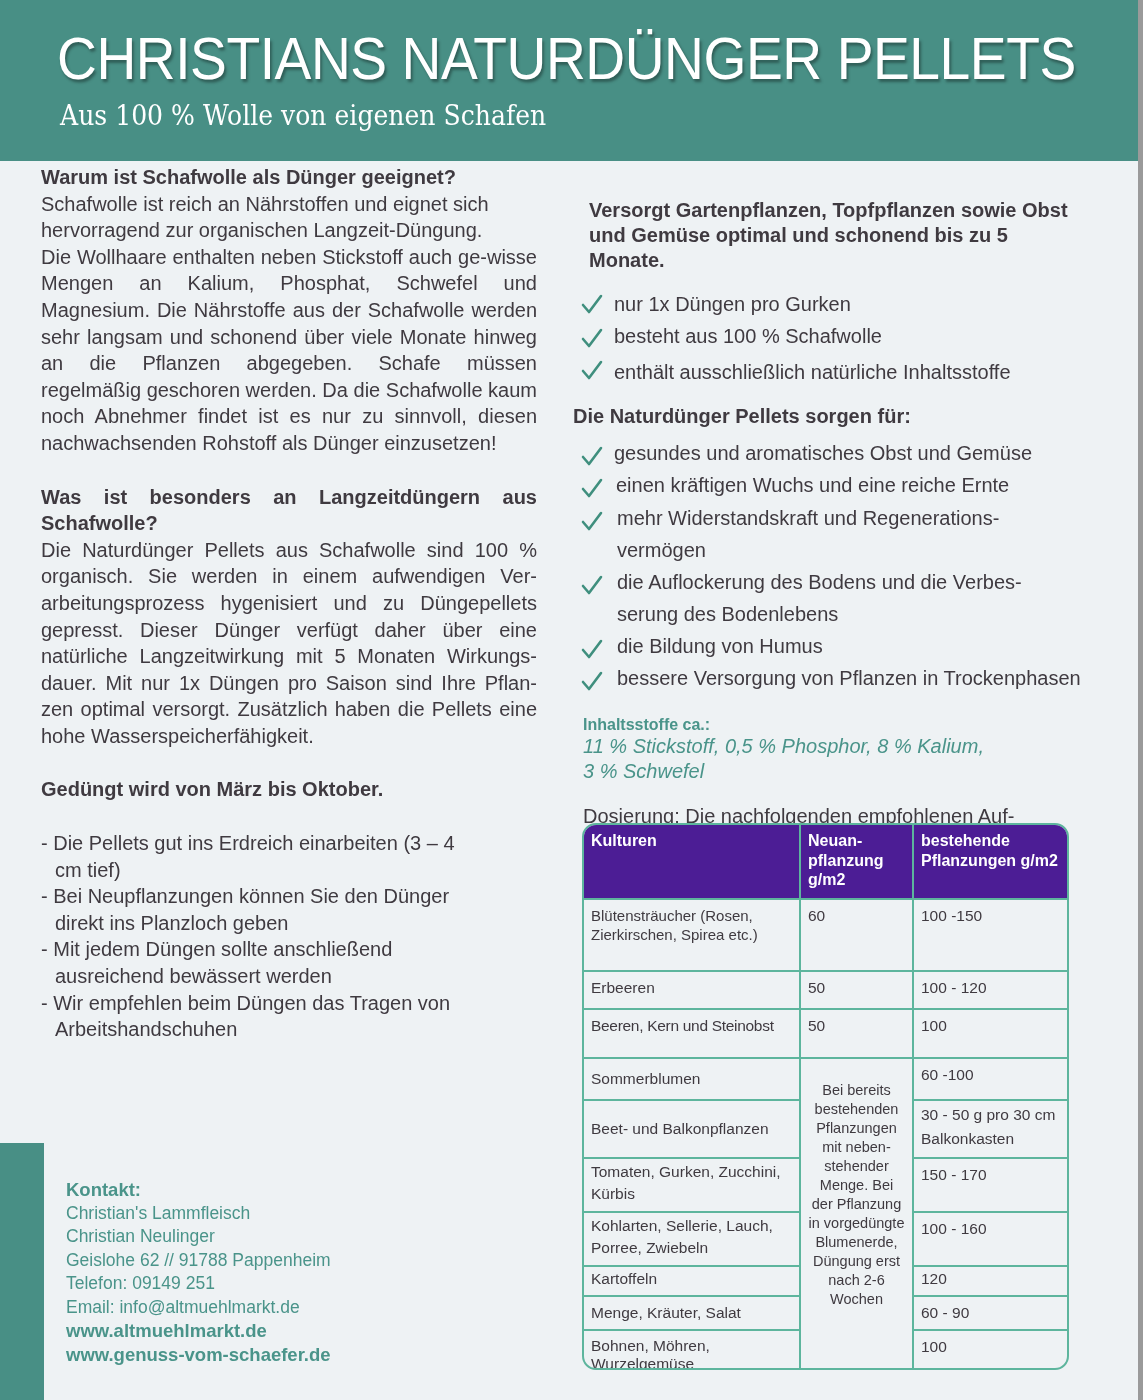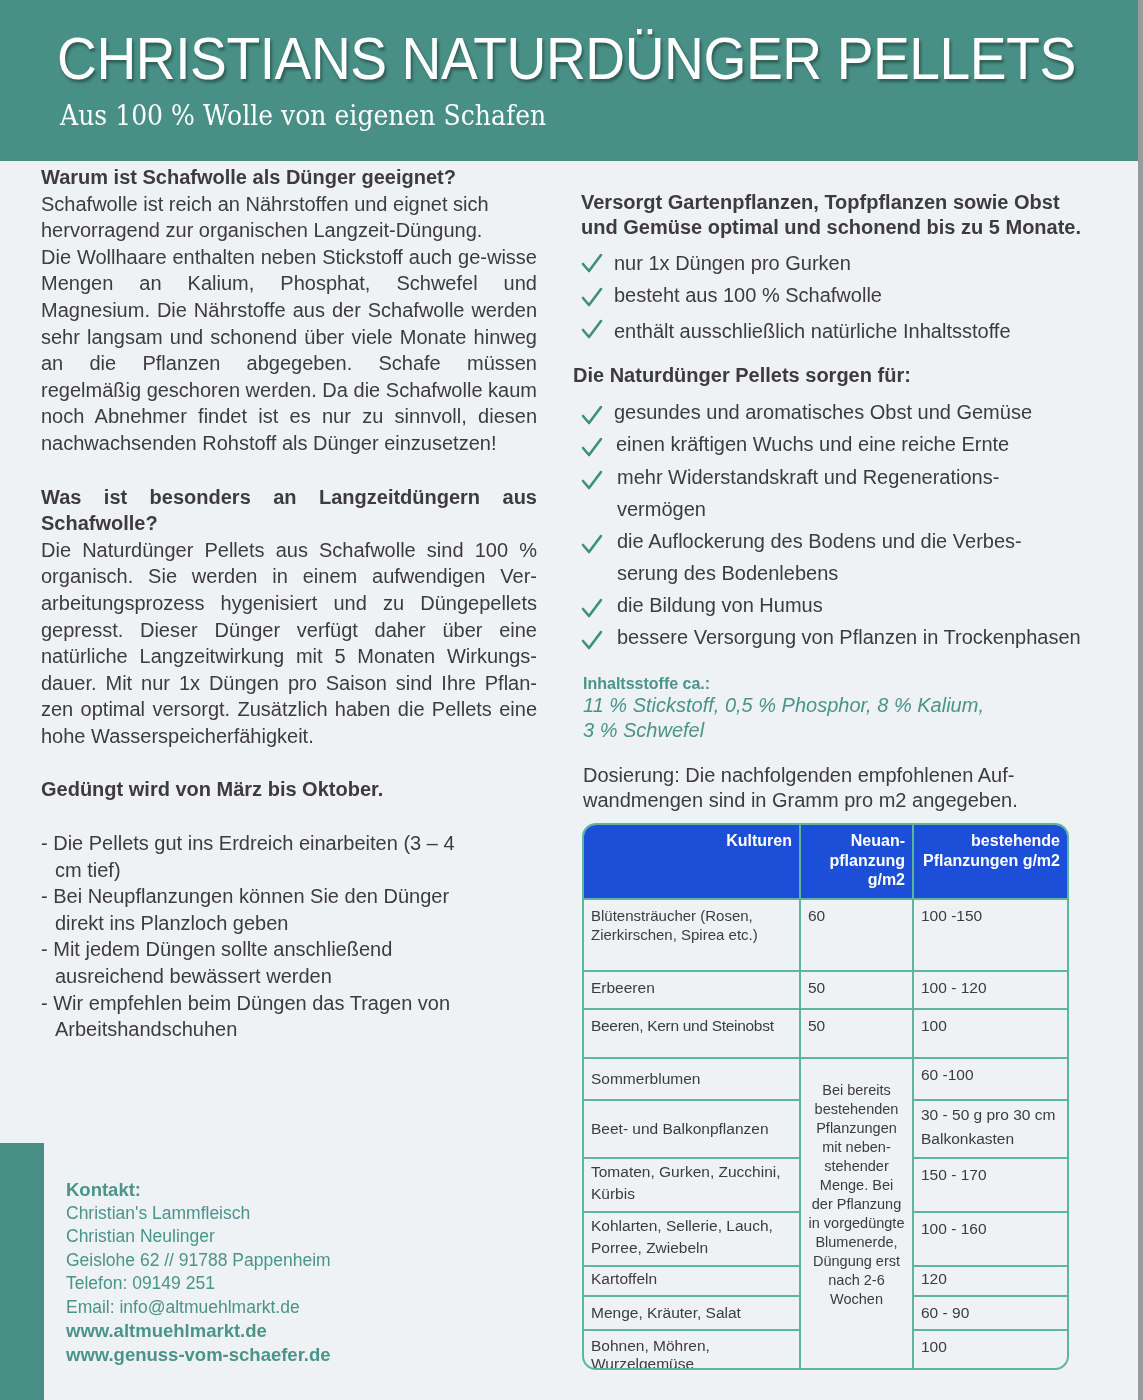--- a/index.html
+++ b/index.html
@@ -42,40 +42,40 @@
     position: absolute; left: 0; top: 1143px; width: 44px; height: 257px;
     background: #488f85;
   }
   .contact {
     position: absolute; left: 66px; top: 1178px; color: #4a948a;
     font-size: 17.5px; line-height: 23.5px;
   }
   .contact .bold { font-weight: bold; font-size: 18.5px; }
 
   .right-col { position: absolute; left: 573px; top: 182px; width: 525px; }
-  .right-col .lead { font-weight: bold; font-size: 20px; line-height: 25px; margin: 8px; }
+  .right-col .lead { font-weight: bold; font-size: 20px; line-height: 25px; margin: 16px; }
   .check-list { list-style: none; margin: 0; padding: 0; }
   .check-list li {
     position: relative; padding-left: 41px; font-size: 20px;
   }
   .check-icon {
     position: absolute; left: 8px; top: 4px; width: 22px; height: 22px;
   }
   .sub-head { font-weight: bold; font-size: 20px; margin: 0; }
   .ingredients-title { font-weight: bold; font-size: 16px; color: #4a948a; margin: 0; }
   .ingredients-text { font-style: italic; font-size: 20px; color: #4a948a; line-height: 25px; margin: 0; }
   .dosage { font-weight: normal; font-size: 20px; line-height: 25px; margin: 0; }
 
   .table-wrap {
     position: absolute; left: 582px; top: 823px; width: 487px; height: 547px;
     border: 2px solid #5db59d; border-radius: 14px; overflow: hidden; box-sizing: border-box;
   }
   table { border-collapse: collapse; width: 100%; font-size: 15.5px; table-layout: fixed; }
   th {
-    background: #1d4ed8; color: #ffffff; text-align: right; vertical-align: top;
+    background: #4c1d95; color: #ffffff; text-align: left; vertical-align: top;
     font-weight: bold; padding: 6px 7px; font-size: 16px; line-height: 19.5px;
     border-right: 2px solid #5db59d;
   }
   th:last-child { border-right: none; }
   td {
     vertical-align: top; padding: 6px 7px; line-height: 20px;
     border-top: 2px solid #5db59d; border-right: 2px solid #5db59d;
   }
   td:last-child { border-right: none; }
   td.note {

